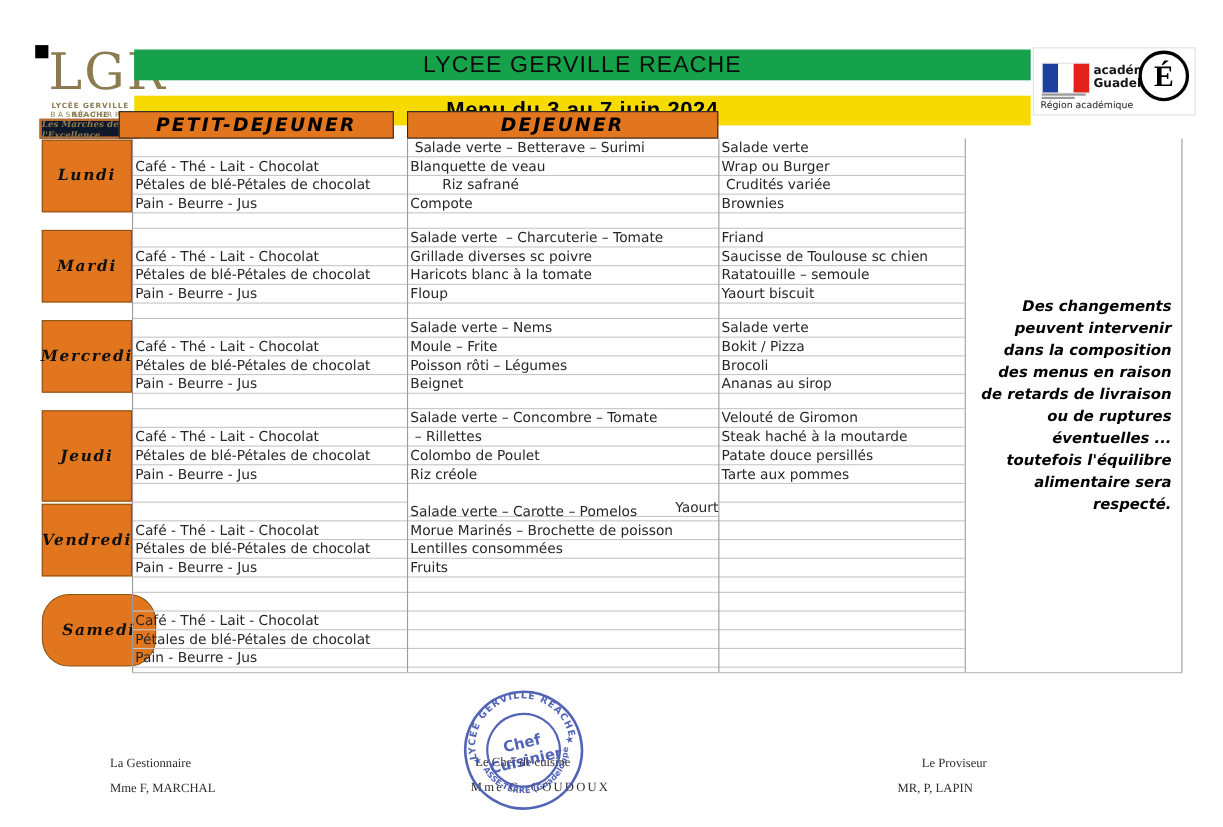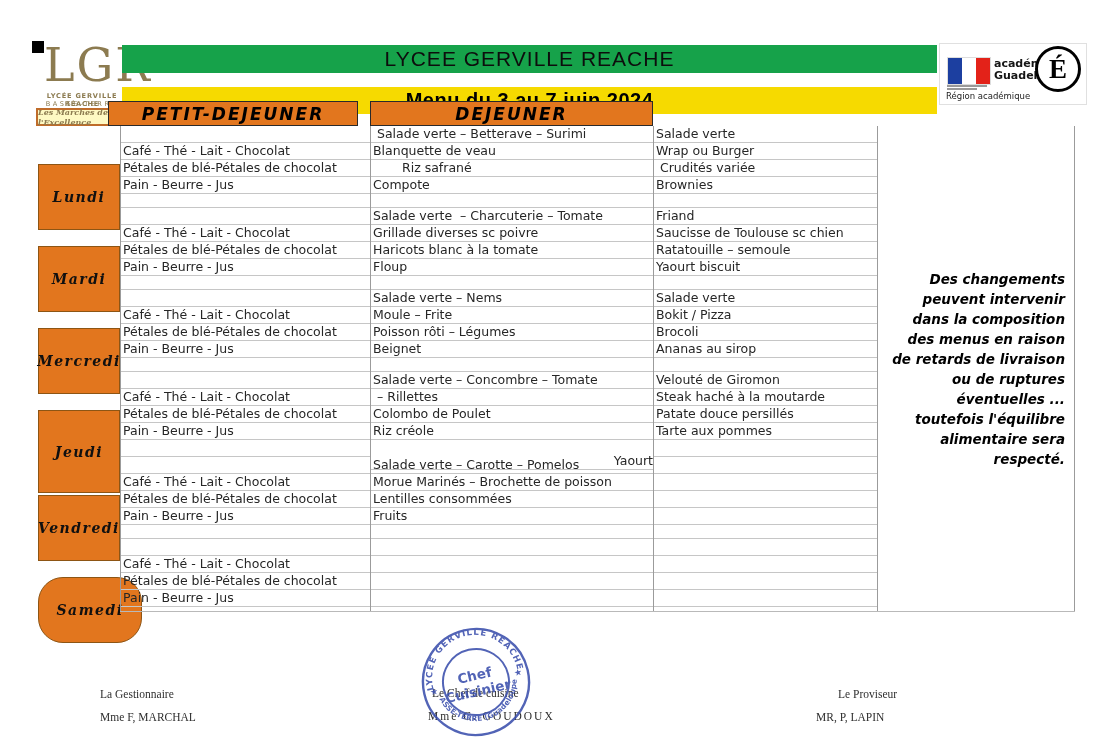--- a/index.html
+++ b/index.html
@@ -11,21 +11,21 @@
         font-family:"DejaVu Sans",sans-serif;}
   
   .artifact{position:absolute;left:32px;top:41px;width:12px;height:12px;background:#000;}
   .lgr{position:absolute;left:44px;top:40px;width:80px;height:52px;color:var(--gold);
        font:400 46px/50px "DejaVu Serif",serif;letter-spacing:2px;text-align:center;}
   .lgr-school{position:absolute;left:34px;top:92px;width:96px;text-align:center;color:var(--gold);
        font:700 6.6px "DejaVu Sans",sans-serif;letter-spacing:.8px;}
   .lgr-city{position:absolute;left:34px;top:100px;width:96px;text-align:center;color:var(--gold);
        font:400 6.6px "DejaVu Sans",sans-serif;letter-spacing:2.5px;}
   .lgr-motto{position:absolute;left:36px;top:108px;width:86px;height:14px;border:2px solid #bf6c2a;
-       display:flex;align-items:center;justify-content:center;color:var(--gold);background:#fef9c3;
+       display:flex;align-items:center;justify-content:center;color:var(--gold);background:#0f172a;
        font:italic 600 8px "DejaVu Serif",serif;}
   
   .band-green{position:absolute;left:122px;top:45px;width:815px;height:28px;background:var(--green);
        display:flex;align-items:center;justify-content:center;color:#0d0d0d;
        font:500 21px "Liberation Sans",sans-serif;letter-spacing:1px;}
   .band-yellow{position:absolute;left:122px;top:87px;width:815px;height:27px;background:var(--yellow);
        display:flex;align-items:center;justify-content:center;color:#000;
        font:700 20px "Liberation Sans",sans-serif;letter-spacing:.5px;}
   
   .academy{position:absolute;left:939px;top:43px;width:146px;height:60px;border:1px solid #e0e0e0;background:#fff;}
@@ -45,21 +45,21 @@
   .hdr{position:absolute;top:0;height:25px;background:var(--orange);border:1px solid #2a2a2a;
        box-sizing:border-box;display:flex;align-items:center;justify-content:center;color:#000;
        font:italic 600 17px "DejaVu Sans",sans-serif;letter-spacing:2px;}
   .vline{position:absolute;top:25px;width:1px;height:485px;background:var(--vline);}
   .bline{position:absolute;left:82px;top:510px;width:955px;height:1px;background:#b9b9b9;}
   .mcell{position:absolute;border-bottom:1px solid var(--hline);box-sizing:border-box;
        font:12.5px/16px "DejaVu Sans",sans-serif;color:#262626;white-space:pre;
        padding-left:3px;overflow:hidden;}
   .day-cell{position:absolute;background:var(--orange);border:1px solid #8d5514;box-sizing:border-box;
        display:flex;align-items:center;justify-content:center;color:#101010;
-       font:italic 600 14px "DejaVu Serif",serif;letter-spacing:1.5px;margin-top:37px;}
+       font:italic 600 14px "DejaVu Serif",serif;letter-spacing:1.5px;}
   .info-cell{position:absolute;left:839px;top:25px;width:198px;height:485px;box-sizing:border-box;
        display:flex;align-items:center;justify-content:center;padding:0 10px;text-align:right;
        font:italic 700 13.5px/20px "DejaVu Sans",sans-serif;color:#000;}
   
   .sig{position:absolute;color:#2e2e2e;font:400 11.5px "Liberation Serif",serif;}
   .stamp{position:absolute;left:411px;top:617px;width:130px;height:130px;
        transform:rotate(-13deg);opacity:.88;z-index:2;}
   .behind{z-index:1;}
 </style>
 </head>

